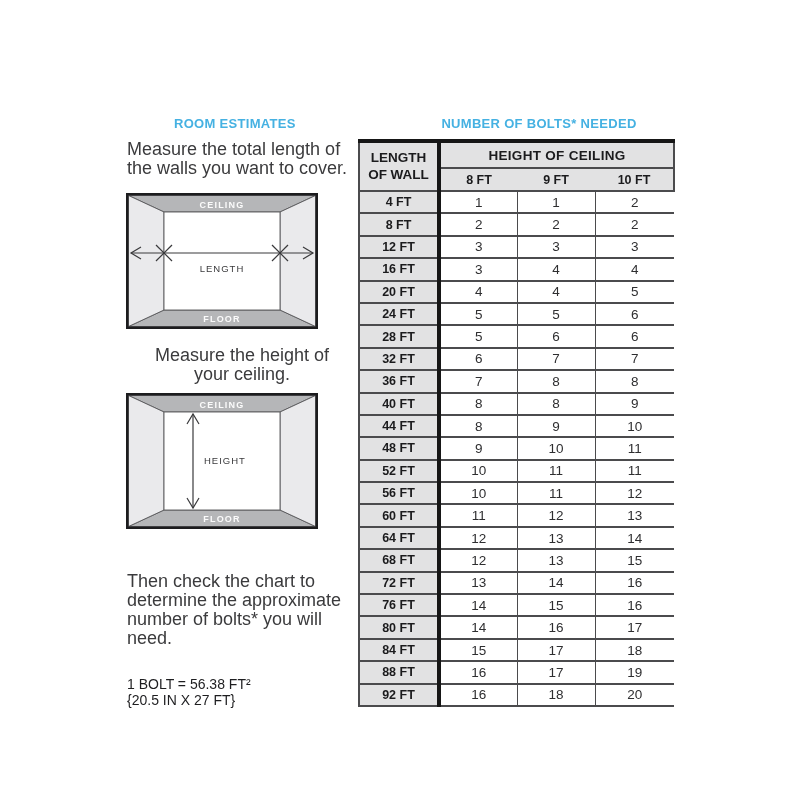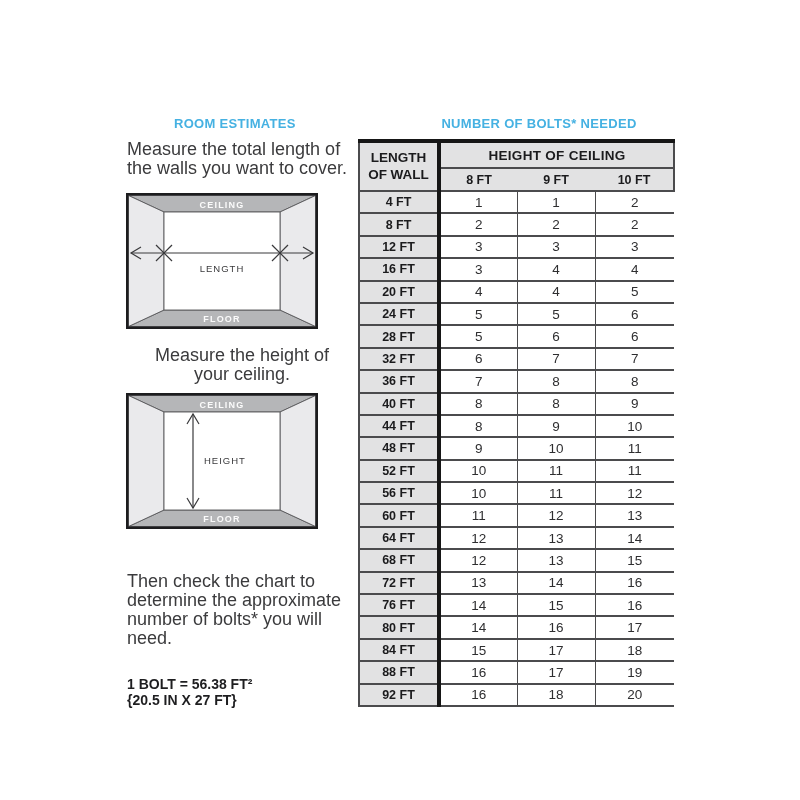--- a/index.html
+++ b/index.html
@@ -24,21 +24,21 @@
   .room-svg { position:absolute; left:126px; width:192px; height:136px; }
   .svg1 { top:193px; }
   .svg2 { top:393px; }
   .room-svg text { font-family:"Liberation Sans", sans-serif; }
   .surf-label { font-size:9px; font-weight:bold; letter-spacing:1.2px; fill:#fbfbfb; }
   .dim-label  { font-size:9.5px; letter-spacing:1px; fill:#3a3a3c; }
 
   .footnote { position:absolute; left:127px; top:636px; font-size:14px; font-weight:bold;
               line-height:15px; color:#1e1e20; }
   .footnote .indent { padding-left:7px; }
-  .boltinfo { position:absolute; left:127px; top:677px; font-size:14px; font-weight:bold;
+  .boltinfo { position:absolute; left:127px; top:677px; font-size:14px; font-weight:normal;
               line-height:15.5px; color:#1e1e20; }
 
   table.bolts { position:absolute; left:358px; top:139px; width:315px;
     border-collapse:collapse; table-layout:fixed;
     border-top:4px solid var(--heavy);
     border-left:2px solid var(--line);
     border-bottom:2px solid var(--line); }
   .bolts th, .bolts td { padding:0; text-align:center; vertical-align:middle; }
   .bolts .len-hdr { background:var(--cellgray); border-right:4px solid var(--heavy);
     font-size:13.5px; font-weight:bold; color:#1b1b1d; white-space:pre-line; line-height:1.25; }

